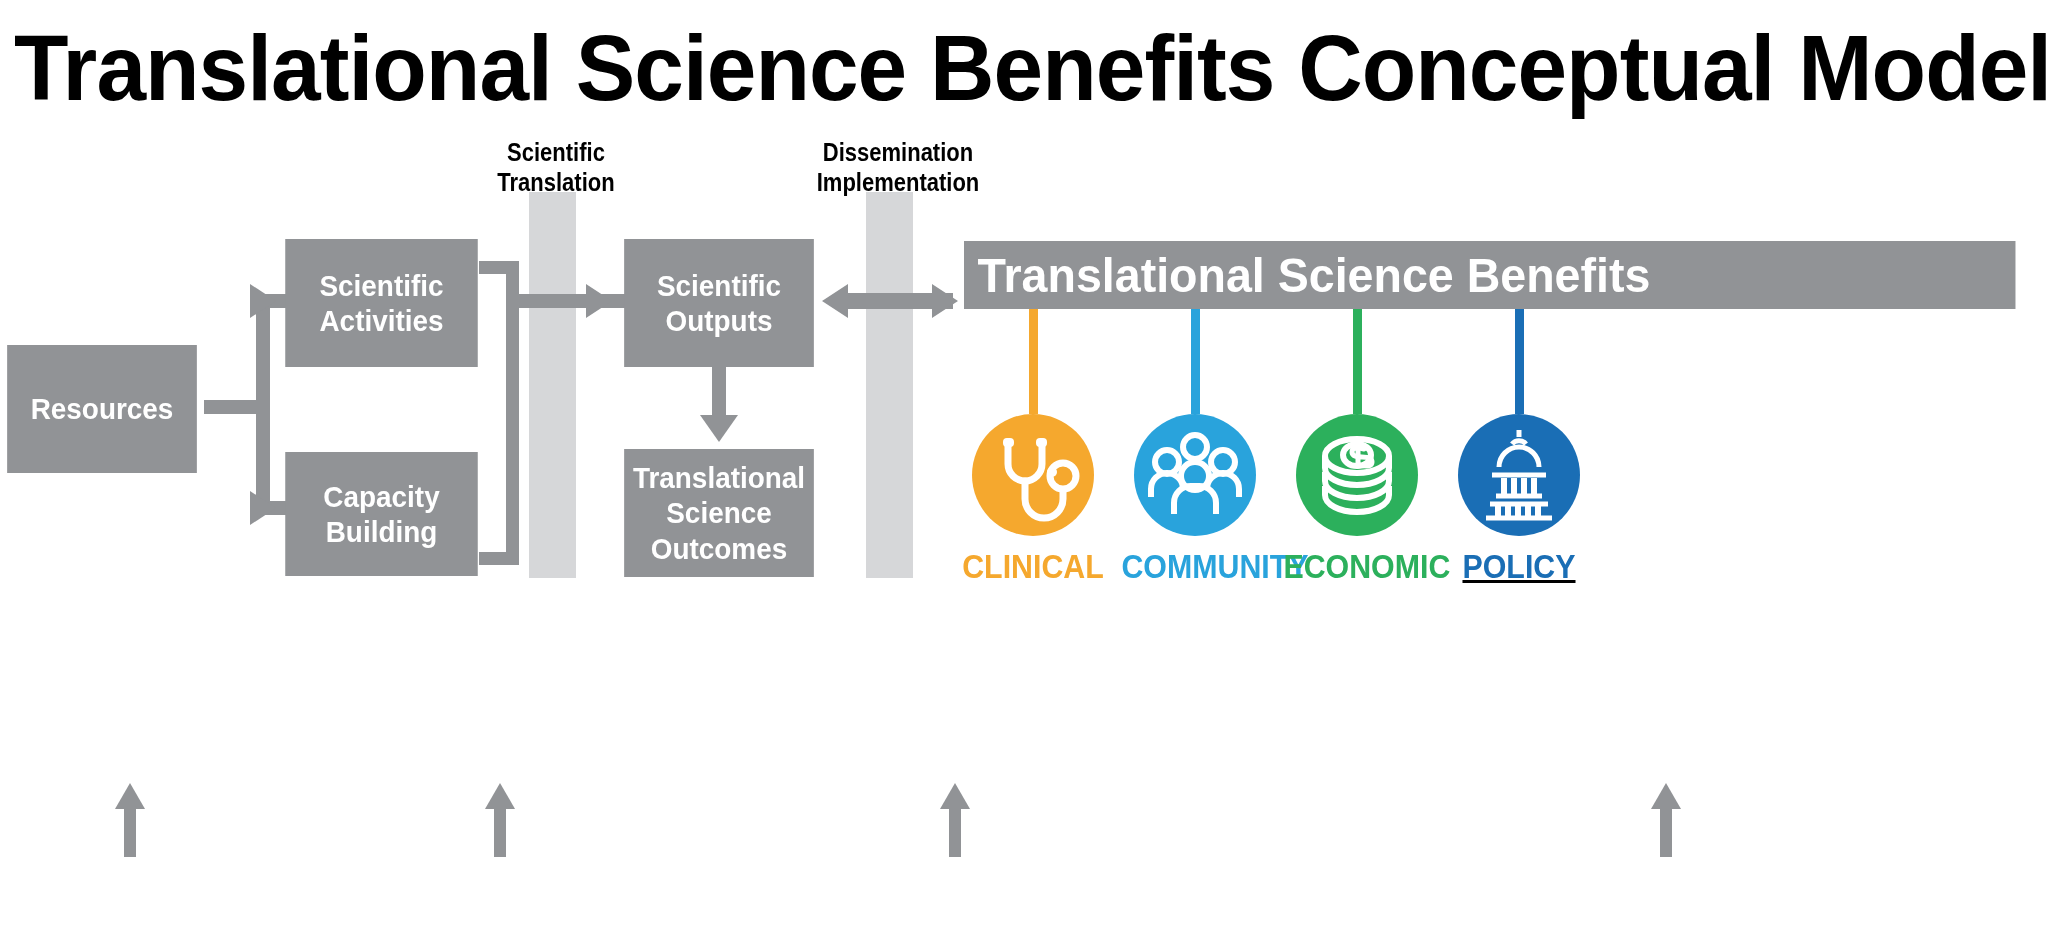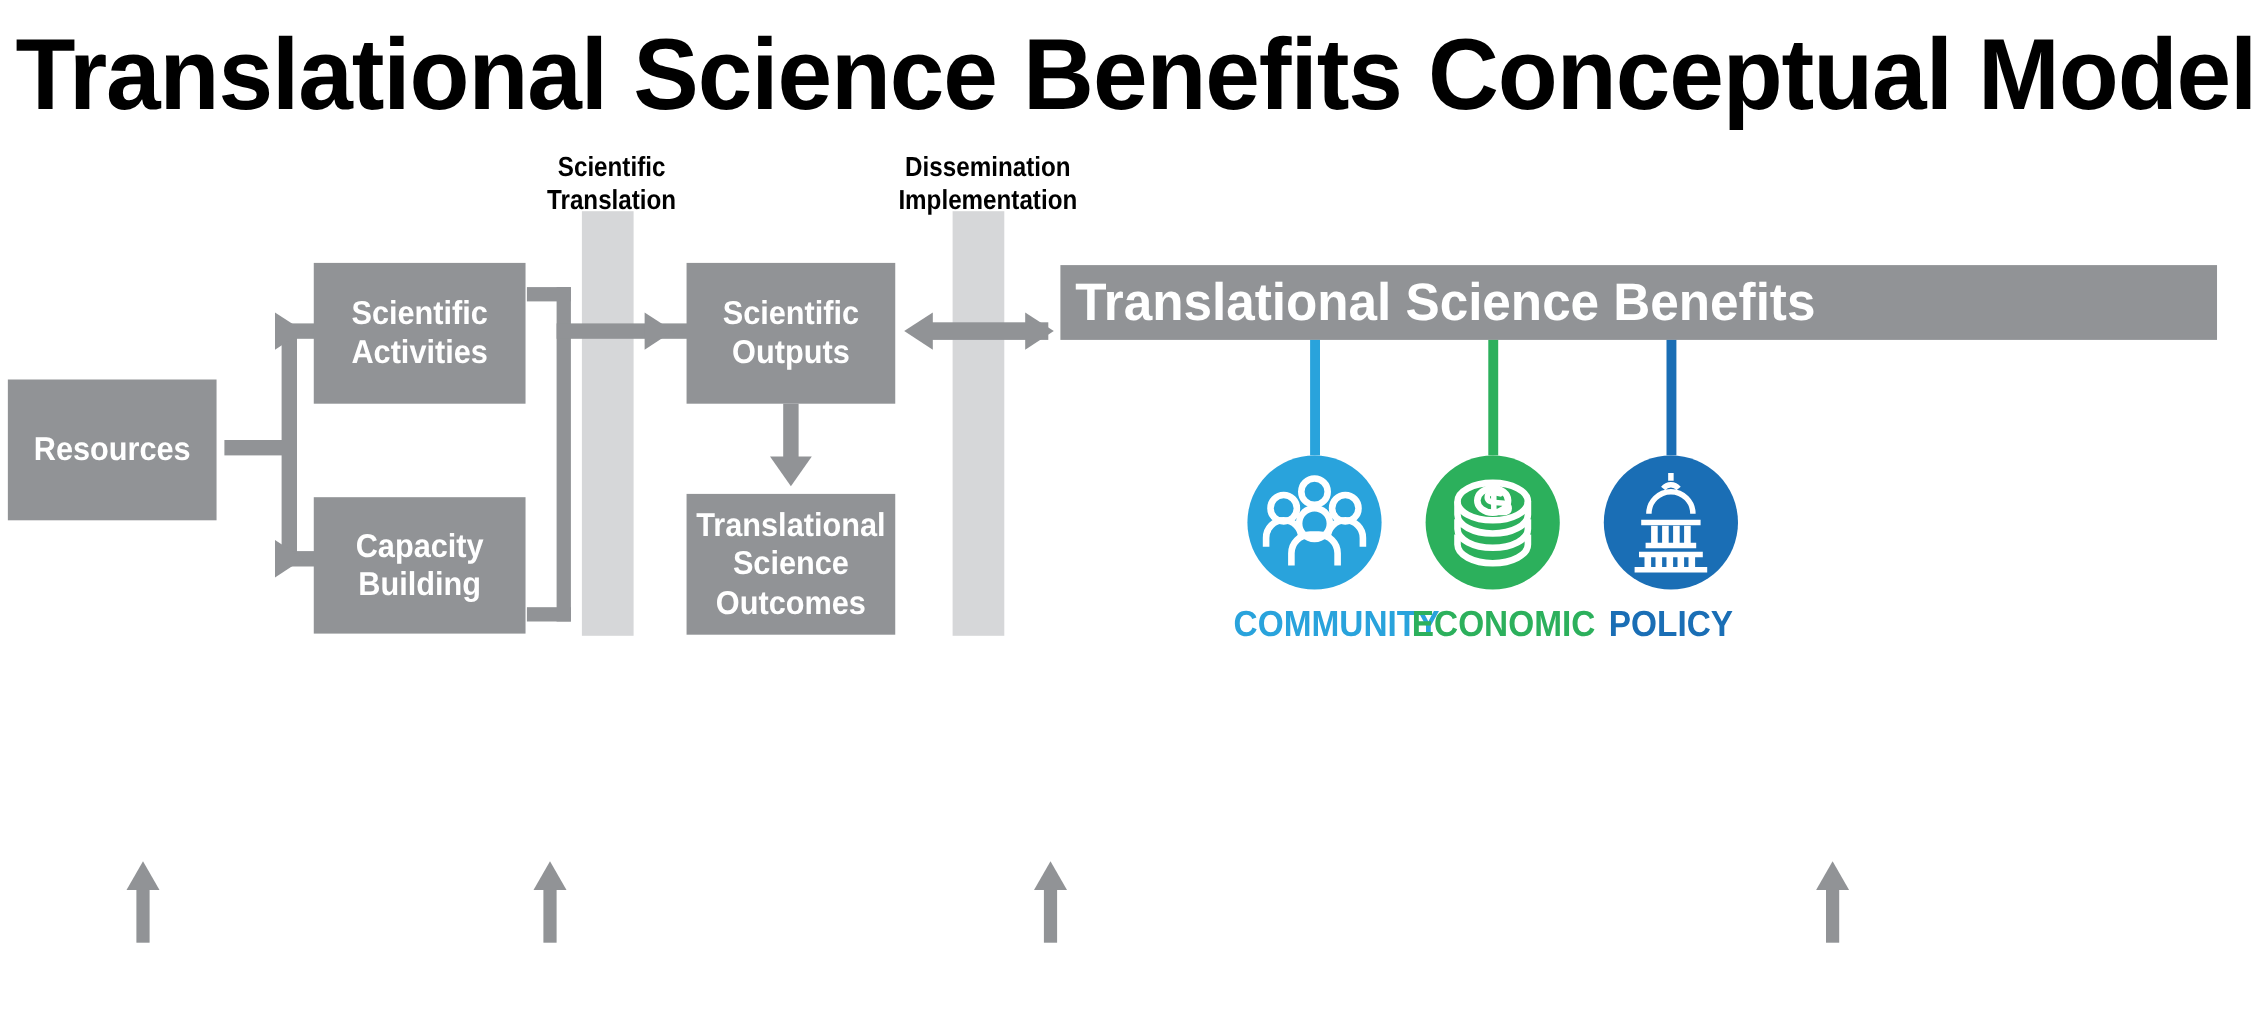--- a/index.html
+++ b/index.html
@@ -135,20 +135,36 @@
   <div class="pbox" id="box-capacity">Capacity
 Building</div>
   <div class="pbox" id="box-sciout">Scientific
 Outputs</div>
   <div class="pbox" id="box-tsout">Translational
 Science
 Outcomes</div>
 
   <div id="benefits-bar">Translational Science Benefits</div>
 
+  <div class="bcol" style="left:953px;">
+    <div class="stem" style="background: rgb(245, 168, 46);"></div>
+    <div class="circ" style="background: rgb(245, 168, 46);">
+      <svg width="122" height="122" viewBox="0 0 122 122">
+        <g fill="none" stroke="#fff" stroke-width="7" stroke-linecap="round">
+          <path d="M36 28 v22 a17 17 0 0 0 34 0 V28"></path>
+          <path d="M53 67 v18 a19 19 0 0 0 38 0 v-9"></path>
+        </g>
+        <rect x="31" y="24" width="11" height="9" rx="4" fill="#fff"></rect>
+        <rect x="64" y="24" width="11" height="9" rx="4" fill="#fff"></rect>
+        <circle cx="91" cy="62" r="13" fill="none" stroke="#fff" stroke-width="7"></circle>
+        <circle cx="80" cy="58" r="5" fill="#fff"></circle>
+      </svg>
+    </div>
+    <div class="blabel" style="color: rgb(245, 168, 46);">CLINICAL</div>
+  </div>
 
   <div class="bcol" style="left:1115px;">
     <div class="stem" style="background: rgb(41, 163, 220);"></div>
     <div class="circ" style="background: rgb(41, 163, 220);">
       <svg width="122" height="122" viewBox="0 0 122 122">
         <g fill="none" stroke="#fff" stroke-width="6">
           <circle cx="61" cy="33" r="12"></circle>
           <circle cx="33" cy="48" r="12"></circle>
           <circle cx="89" cy="48" r="12"></circle>
           <path d="M17 83 v-8 a16 16 0 0 1 16-16 h0 a16 16 0 0 1 16 16"></path>
@@ -174,21 +190,21 @@
         </g>
         <g fill="none" stroke="#fff" stroke-width="5" stroke-linecap="round">
           <path d="M68 35 q-12 -3 -12 3 q0 5 10 5 q10 0 10 5 q0 6 -12 3"></path>
           <path d="M62 30 v22"></path>
         </g>
       </svg>
     </div>
     <div class="blabel" style="color: rgb(44, 176, 92);">ECONOMIC</div>
   </div>
 
-  <div class="bcol" style="left:1439px;">
+  <div class="bcol" style="left:1439px;text-decoration:underline;">
     <div class="stem" style="background: rgb(26, 110, 181);"></div>
     <div class="circ" style="background: rgb(26, 110, 181);">
       <svg width="122" height="122" viewBox="0 0 122 122">
         <g fill="none" stroke="#fff" stroke-width="5">
           <path d="M61 16 v7"></path>
           <path d="M54 30 a9 9 0 0 1 14 0"></path>
           <path d="M41 53 a20 20 0 0 1 40 0"></path>
           <path d="M34 61 h54"></path>
           <path d="M38 82 h46"></path>
           <path d="M32 90 h58"></path>

